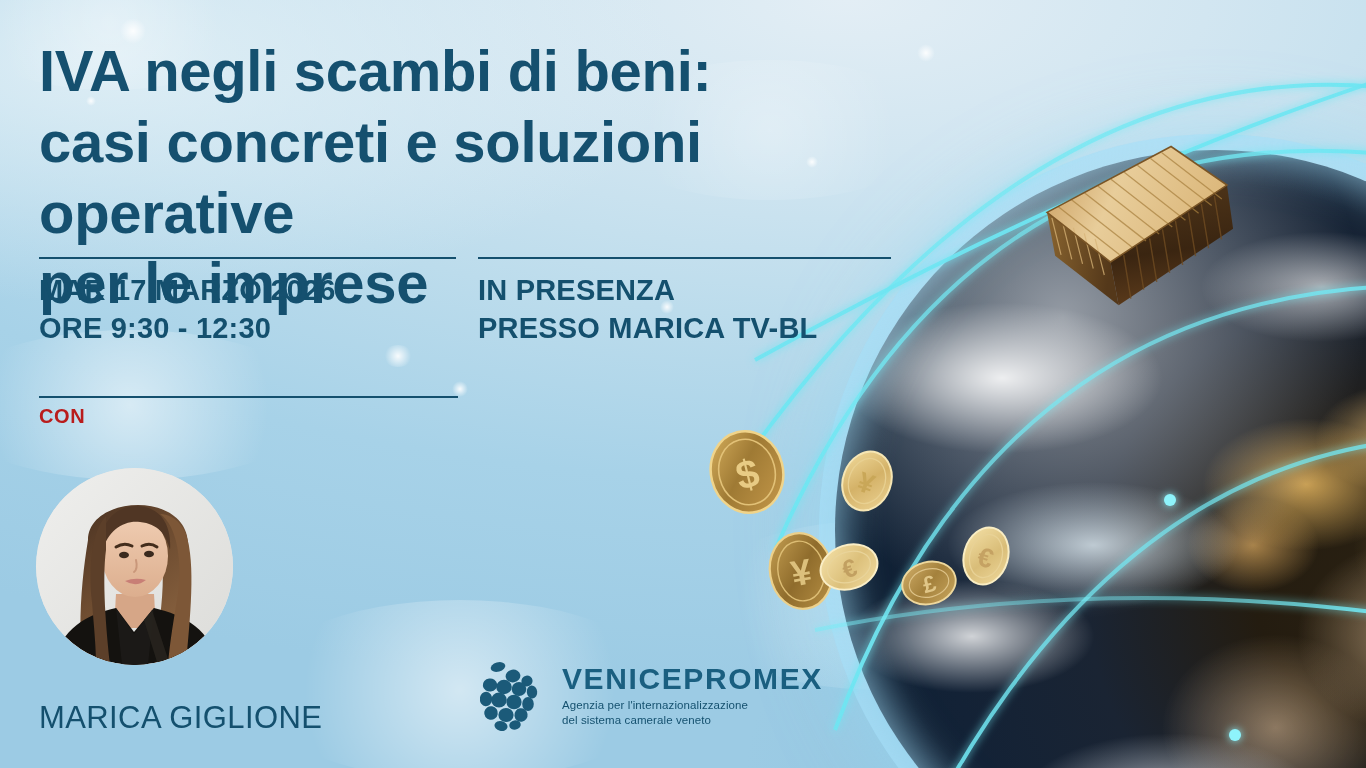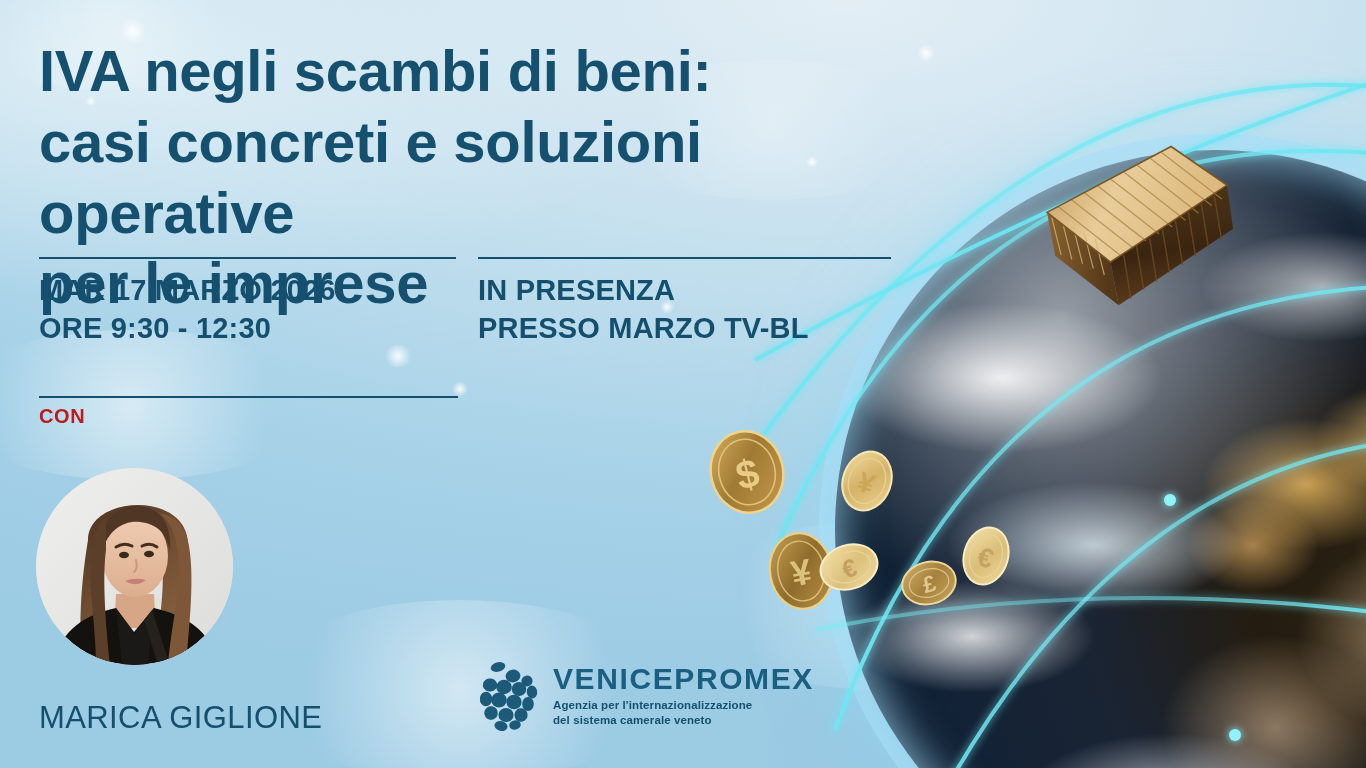--- a/index.html
+++ b/index.html
@@ -166,36 +166,36 @@
     font-weight:400;
     letter-spacing:.4px;
   }
 
   
   .logo {
     position:absolute;
     left:480px; top:660px;
     display:flex;
     align-items:center;
-    gap:11px;
+    gap:20px;
   }
   .logo-mark { width:62px; height:72px; flex:0 0 auto; }
   .logo-text { display:flex; flex-direction:column; }
   .logo-word {
     color:#1a5f80;
     font-size:30px;
     font-weight:700;
     letter-spacing:1.6px;
     line-height:1;
   }
   .logo-tag {
     margin-top:4px;
     color:#15516f;
     font-size:11.5px;
-    font-weight:700;
+    font-weight:400;
     line-height:1.28;
     letter-spacing:.1px;
     white-space:pre-line;
   }
 </style>
 </head>
 <body>
 
 <div class="stage">
 
@@ -406,21 +406,21 @@
     <h1 class="title">IVA negli scambi di beni:
 casi concreti e soluzioni operative
 per le imprese</h1>
 
     <div class="rule rule-left"></div>
     <div class="rule rule-right"></div>
 
     <div class="info-block info-left">MAR 17 MARZO 2026
 ORE 9:30 - 12:30</div>
     <div class="info-block info-right">IN PRESENZA
-PRESSO MARZO TV-BL</div>
+PRESSO MARICA TV-BL</div>
 
     <div class="rule rule-con"></div>
     <div class="con-label">CON</div>
 
     <div class="portrait">
       <svg viewBox="0 0 197 197" width="197" height="197">
         <defs>
           <clipPath id="pclip">
               <circle cx="98.5" cy="98.5" r="98.5"></circle>
             </clipPath>

